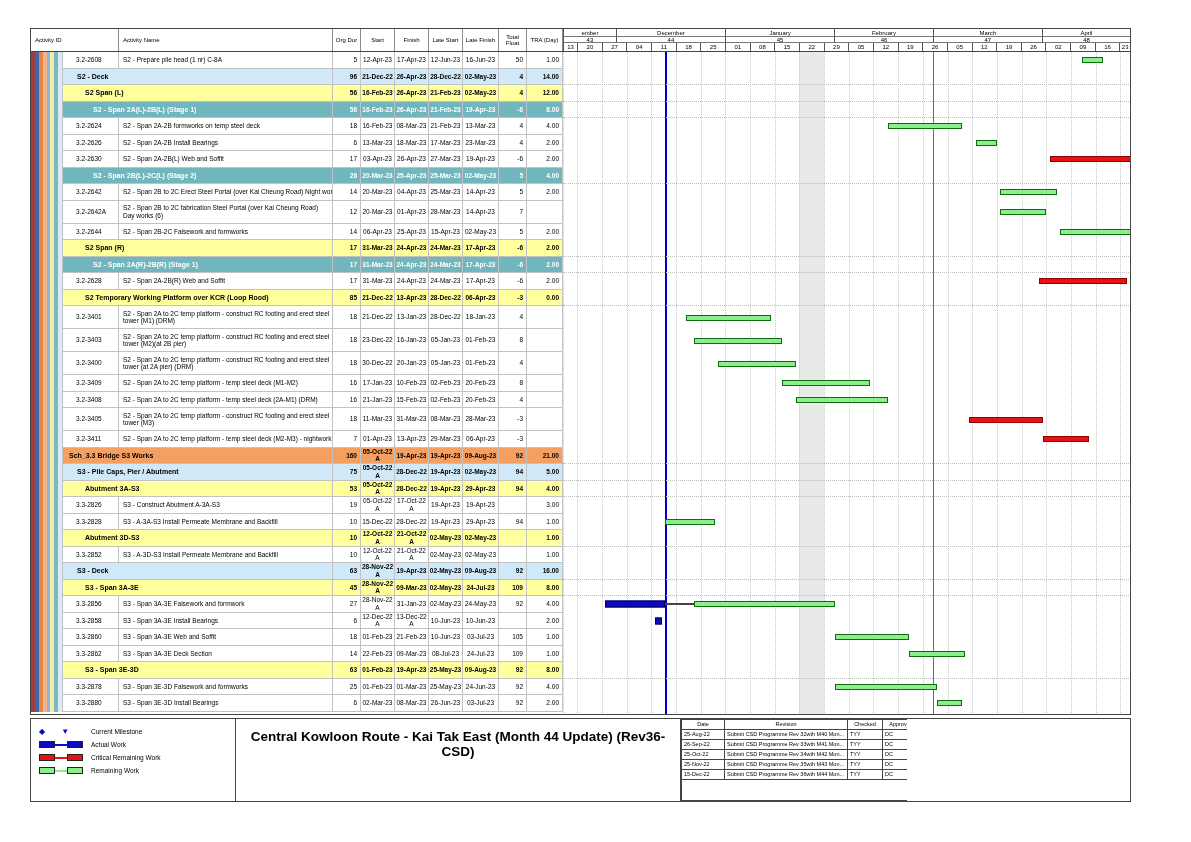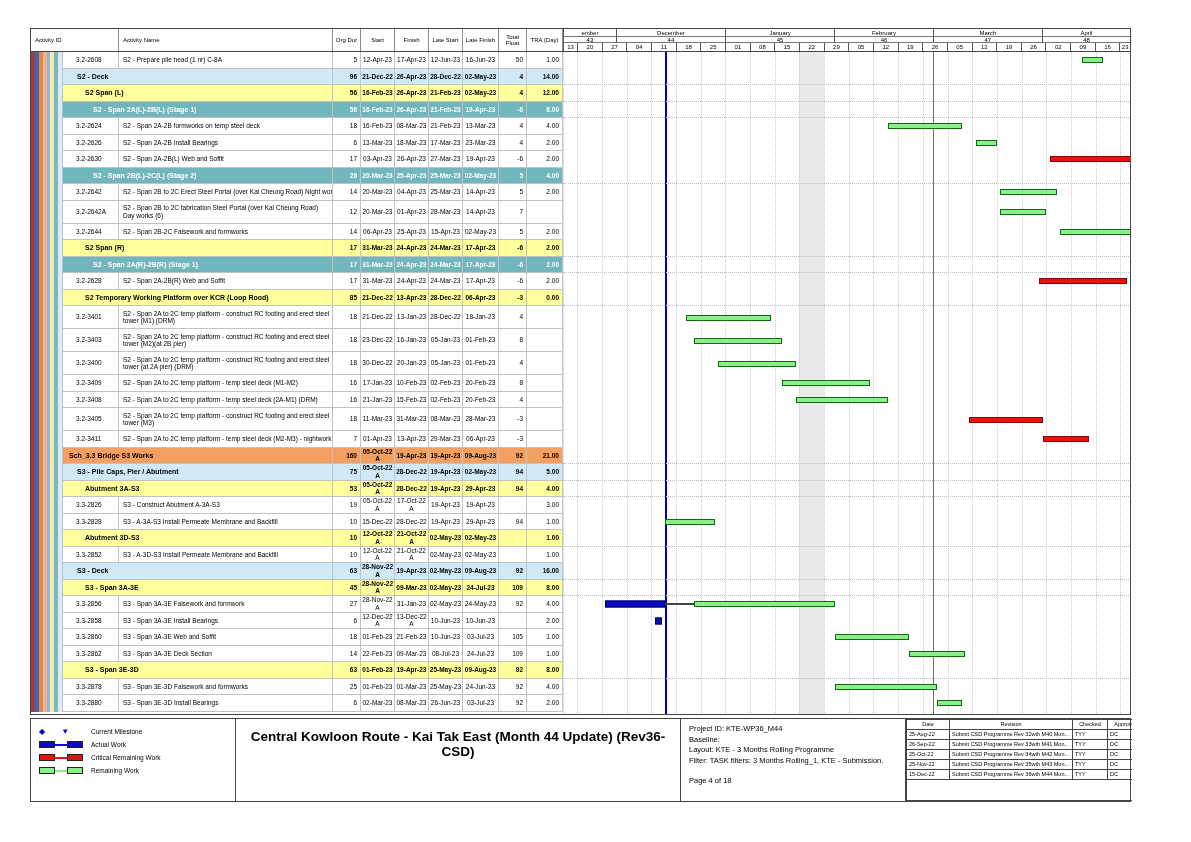--- a/index.html
+++ b/index.html
@@ -1064,29 +1064,20 @@
             <div class="lbar" style="background: rgb(139, 238, 139);"></div>
             <div class="lline" style="background: rgb(139, 238, 139);"></div>
             <div class="lbar" style="background: rgb(139, 238, 139);"></div>
           </div>
           <div class="llabel">Remaining Work</div>
         </div>
       </div>
     <div class="fbox" id="titlebox">
       <div id="title1">Central Kowloon Route - Kai Tak East (Month 44 Update) (Rev36- CSD)</div>
     </div>
-    <div class="fbox" id="infobox">
-      <div id="infolines">
-          <div class="">Project ID: KTE-WP36_M44</div>
-          <div class="">Baseline:</div>
-          <div class="">Layout: KTE - 3 Months Rolling Programme</div>
-          <div class="">Filter: TASK filters: 3 Months Rolling_1, KTE - Submission.</div>
-        </div>
-      <div id="pageinfo">Page 4 of 18</div>
-    </div>
     <div class="fbox" id="revbox">
       <table id="revtable">
           <tbody>
             <tr>
               <th class="rc0">Date</th>
               <th class="rc1">Revision</th>
               <th class="rc2">Checked</th>
               <th class="rc3">Approved</th>
             </tr>
             <tr>

